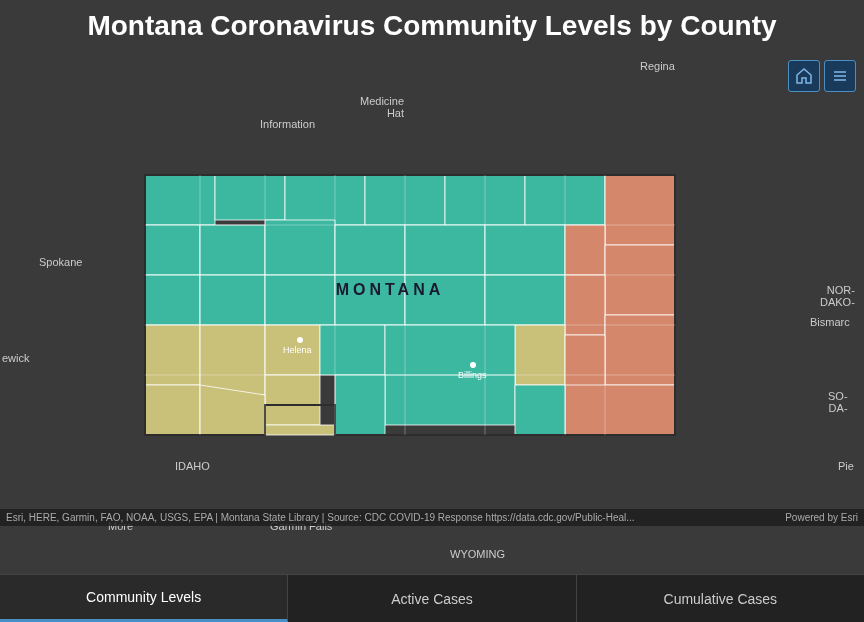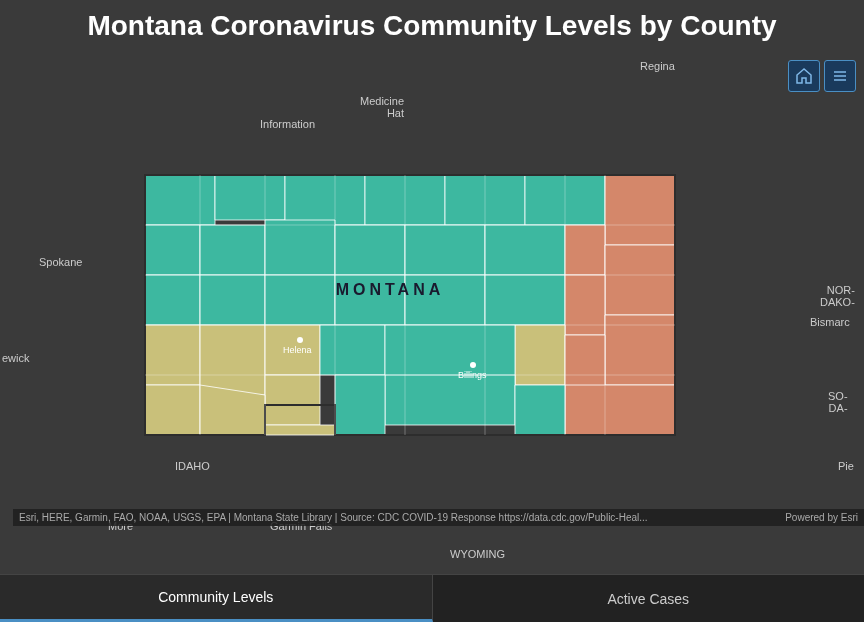--- a/index.html
+++ b/index.html
@@ -75,21 +75,20 @@
       bottom: 48px;
       left: 0;
       right: 0;
       background: rgba(30,30,30,0.85);
       color: #aaaaaa;
       font-size: 10px;
       padding: 3px 6px;
       display: flex;
       justify-content: space-between;
       z-index: 20;
-      margin-left: 13px;
     }
 
     
     #tab-bar {
       position: absolute;
       bottom: 0;
       left: 0;
       right: 0;
       height: 48px;
       background: #222222;
@@ -254,13 +253,16 @@
   </div>
 </div>
 
 <div id="tab-bar">
   <div class="tab active">
     <span>Community Levels</span>
   </div>
   <div class="tab">
     <span>Active Cases</span>
   </div>
+  <div class="tab">
+    <span>Cumulative Cases</span>
+  </div>
 </div>
 
 </body></html>

